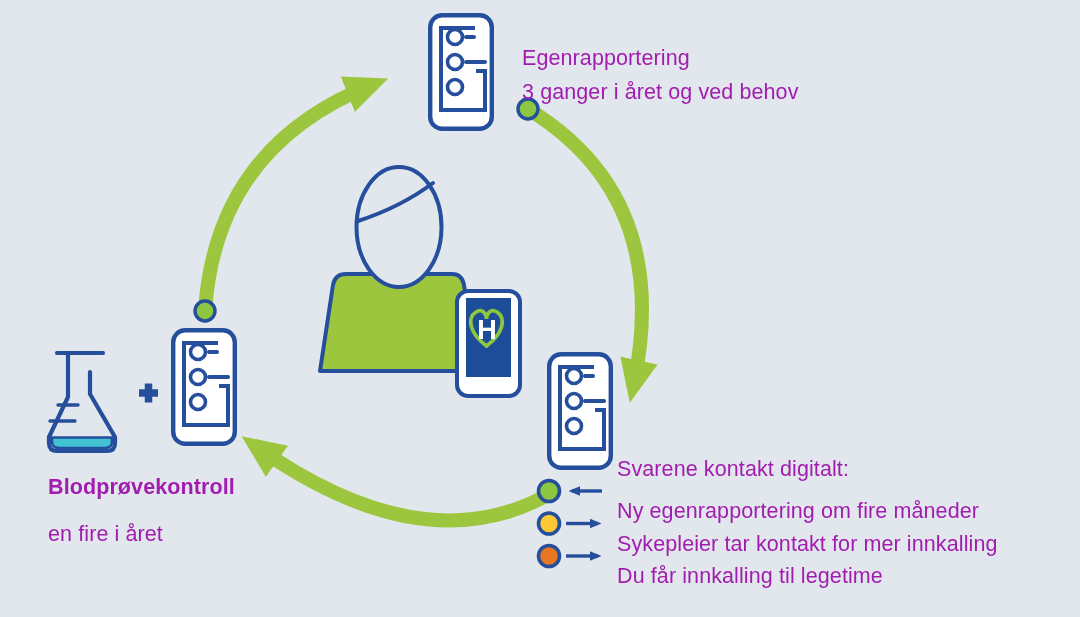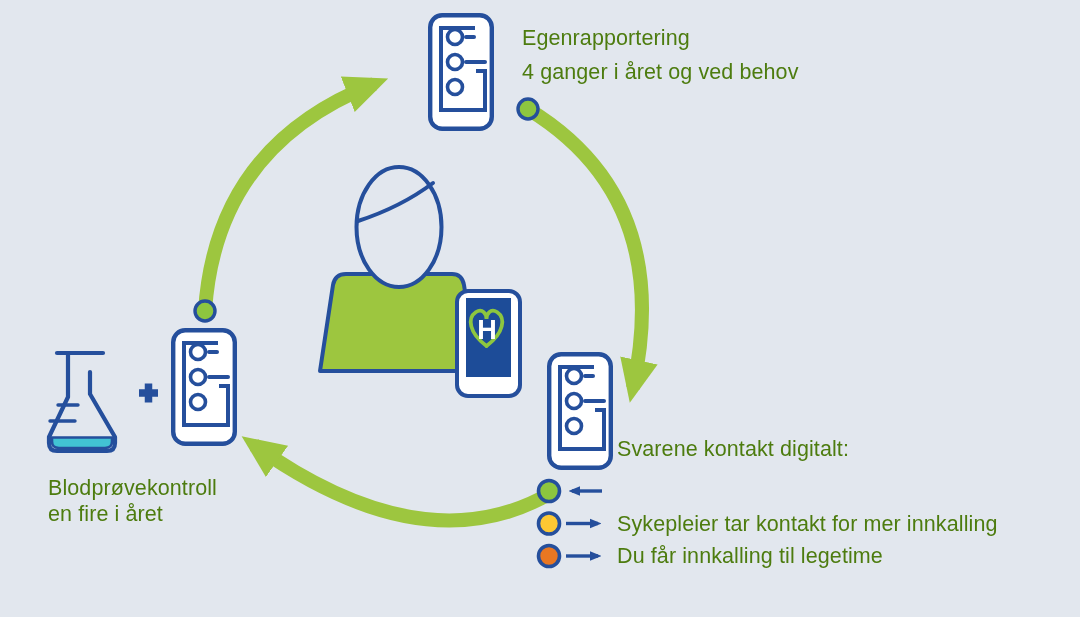--- a/index.html
+++ b/index.html
@@ -8,24 +8,25 @@
     position:relative;
     width:1080px;height:617px;
     background:#e2e7ee;
     overflow:hidden;
     font-family:"Liberation Sans", sans-serif;
   }
   .gfx{position:absolute;left:0;top:0;}
   .label{
     position:absolute;
     font-size:21.5px;
-    color:#4d7c0f;
+    color:#a21caf;
     letter-spacing:0.1px;
     white-space:nowrap;
     line-height:24px;
+    margin-top:20px;
   }
   
   .arc{fill:none;stroke:#9dc63f;stroke-width:14;}
   .junction{fill:#8dc63f;stroke:#254f9c;stroke-width:3.4;}
   .ph{fill:#ffffff;stroke:#254f9c;stroke-width:4.4;}
   .pb{fill:none;stroke:#254f9c;stroke-width:4;}
   .pc{fill:#ffffff;stroke:#254f9c;stroke-width:3.6;}
   .pd{fill:none;stroke:#254f9c;stroke-width:4;stroke-linecap:round;}
   .blue-line{fill:none;stroke:#254f9c;stroke-width:3.4;}
   .legend-dot{stroke:#254f9c;stroke-width:3.6;}
@@ -108,22 +109,23 @@
       <circle class="legend-dot" cx="549" cy="491" r="10.5" fill="#8dc63f"></circle>
       <path class="blue-line" d="M602 491 L572 491" marker-end="url(#arrowBlue)"></path>
       <circle class="legend-dot" cx="549" cy="523.5" r="10.5" fill="#fdc833"></circle>
       <path class="blue-line" d="M566 523.5 L598 523.5" marker-end="url(#arrowBlue)"></path>
       <circle class="legend-dot" cx="549" cy="556" r="10.5" fill="#e97722"></circle>
       <path class="blue-line" d="M566 556 L598 556" marker-end="url(#arrowBlue)"></path>
     </g>
   </svg>
 
   <div class="label" style="left:522px;top:26px;">Egenrapportering</div>
-  <div class="label" style="left:522px;top:60px;">4 ganger i året og ved behov</div>
+  <div class="label" style="left:522px;top:60px;">3 ganger i året og ved behov</div>
 
-  <div class="label" style="left:48px;top:476px;">Blodprøvekontroll</div>
+  <div class="label" style="left:48px;top:455px;font-weight:bold;">Blodprøvekontroll</div>
   <div class="label" style="left:48px;top:502px;">en fire i året</div>
 
   <div class="label" style="left:617px;top:437px;">Svarene kontakt digitalt:</div>
+  <div class="label" style="left:617px;top:479px;">Ny egenrapportering om fire måneder</div>
   <div class="label" style="left:617px;top:512px;">Sykepleier tar kontakt for mer innkalling</div>
   <div class="label" style="left:617px;top:544px;">Du får innkalling til legetime</div>
 
 </div>
 
 </body></html>

